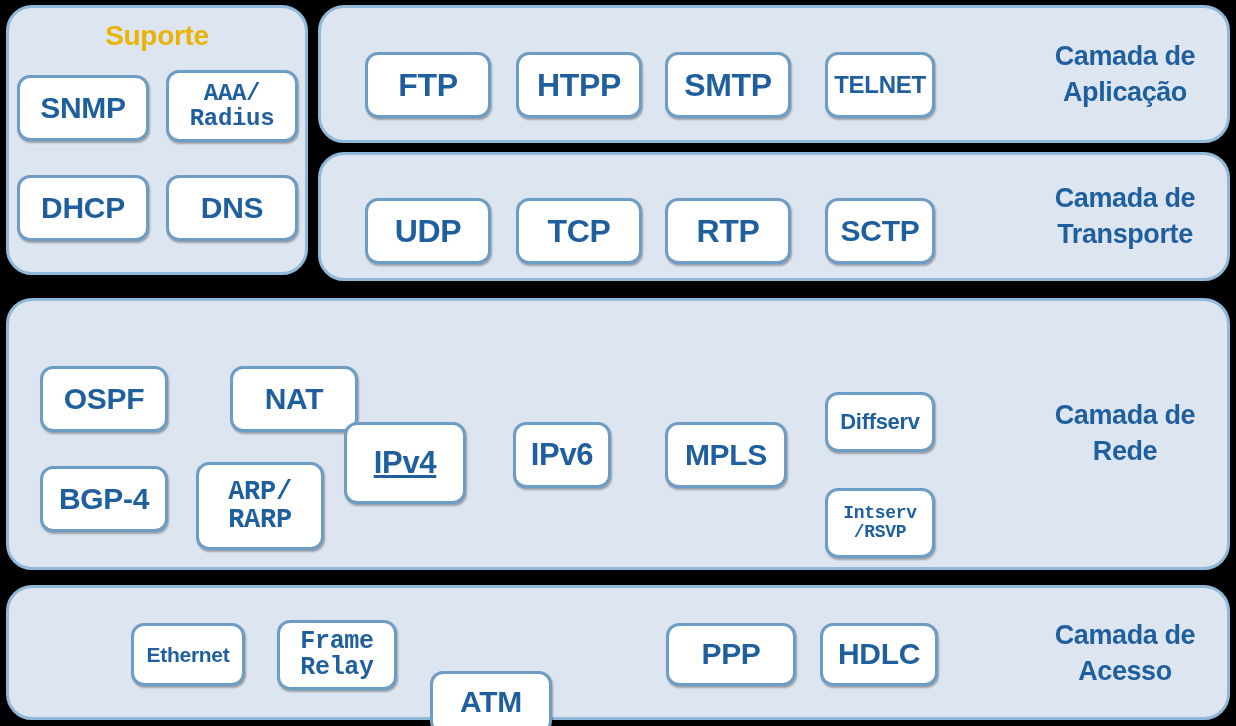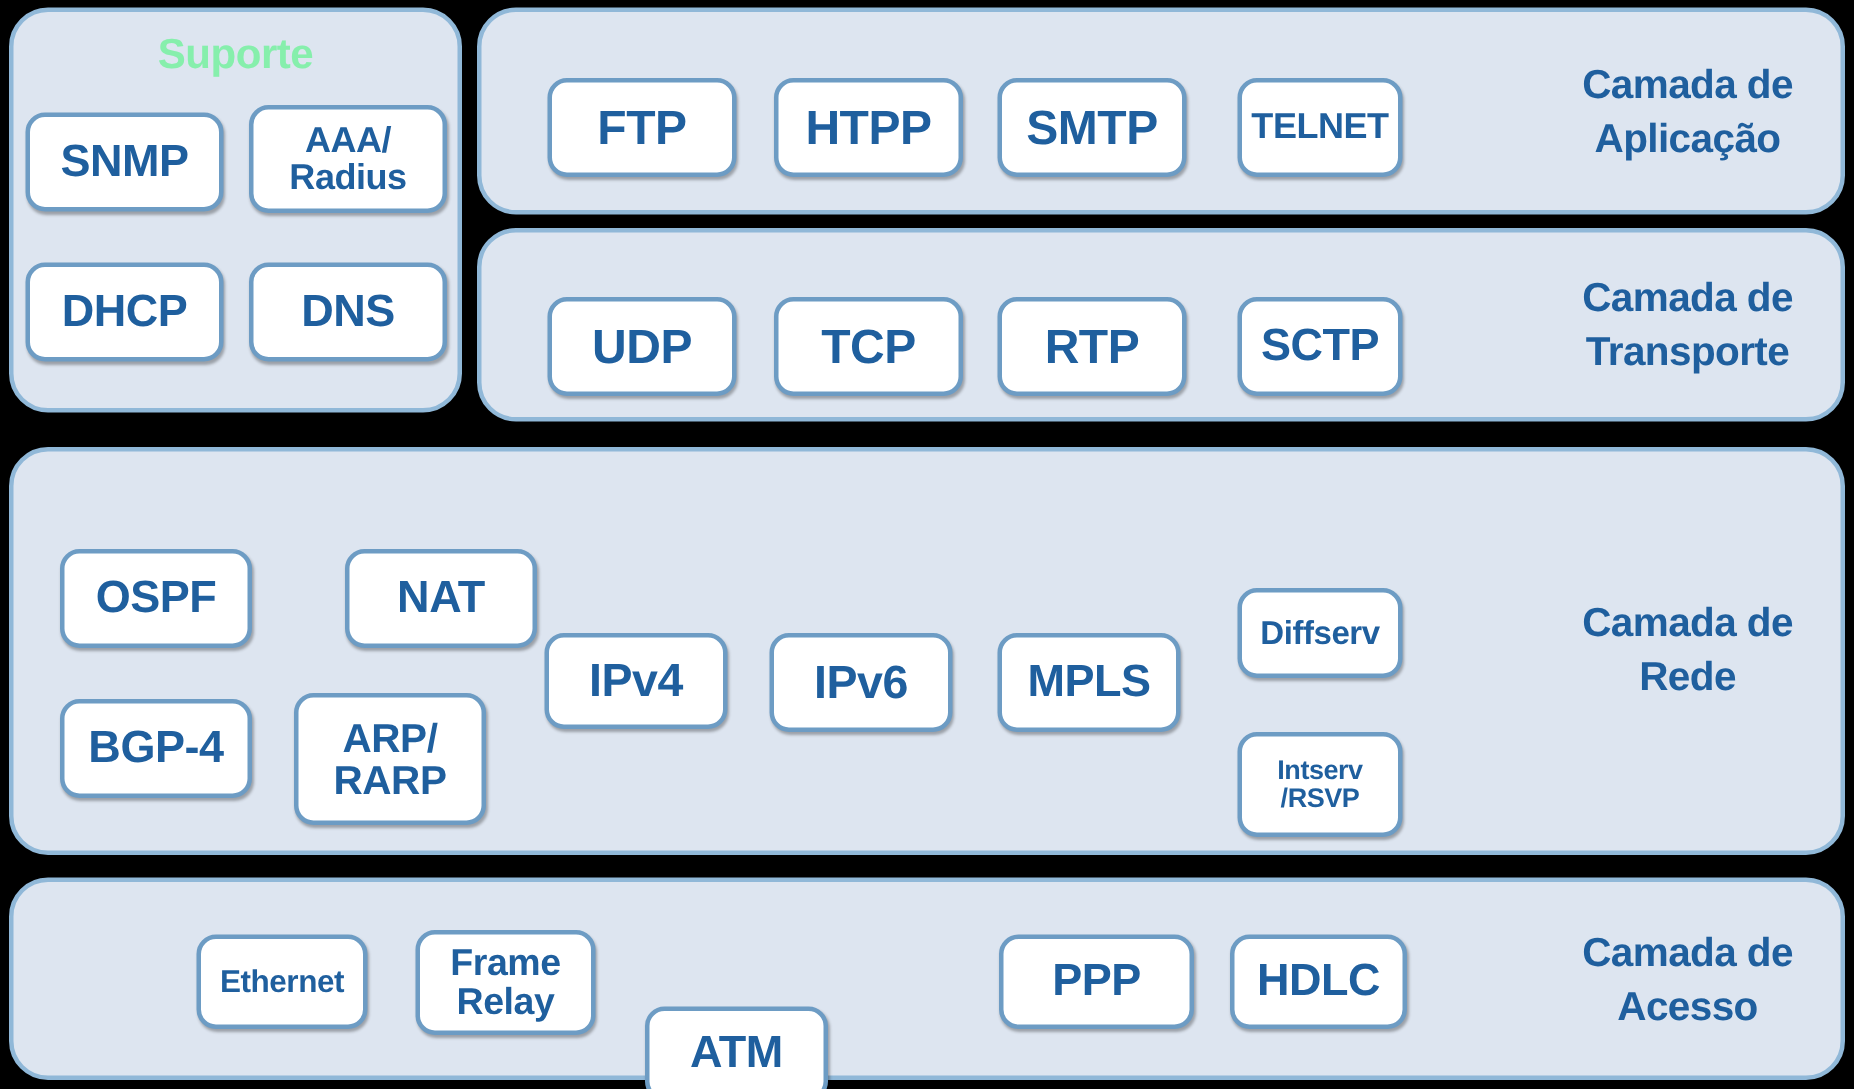--- a/index.html
+++ b/index.html
@@ -37,41 +37,41 @@
     align-items: center;
     justify-content: center;
     text-align: center;
     color: #1f5f9e;
     font-weight: bold;
     line-height: 1.02;
     letter-spacing: -0.3px;
     box-shadow: 1px 2px 2px rgba(0,0,0,0.30);
     padding: 0 2px;
   }
-  .chip.two-line { line-height: 1.05; }
+  .chip.two-line { line-height: 1.05; font-family: Liberation Mono, monospace; }
 
   
   .layer-label {
     position: absolute;
     color: #1f5f9e;
     font-weight: bold;
     font-size: 27px;
     line-height: 1.32;
     text-align: center;
     letter-spacing: -0.4px;
     white-space: pre-line;
     display: flex;
     align-items: center;
     justify-content: center;
   }
 
   
   .panel-title {
     position: absolute;
-    color: #86efac;
+    color: #eab308;
     font-weight: bold;
     font-size: 28px;
     text-align: center;
     letter-spacing: -0.3px;
   }
 </style>
 </head>
 <body>
 
 <div id="canvas">
@@ -119,23 +119,23 @@
 
   <div class="chip" style="left:40px; top:366px; width:128px; height:66px; font-size:30px;">OSPF</div>
 
   <div class="chip" style="left:196px; top:366px; width:128px; height:66px; font-size:30px;margin-left:34px;">NAT</div>
 
   <div class="chip" style="left:40px; top:466px; width:128px; height:66px; font-size:30px;">BGP-4</div>
 
   <div class="chip two-line" style="left:196px; top:462px; width:128px; height:88px; font-size:27px; white-space:pre-line;">ARP/
 RARP</div>
 
-  <div class="chip" style="left:363px; top:422px; width:122px; height:64px; font-size:31px;">IPv4</div>
+  <div class="chip" style="left:344px; top:422px; width:122px; height:82px; font-size:31px;text-decoration:underline;">IPv4</div>
 
-  <div class="chip" style="left:513px; top:422px; width:122px; height:66px; font-size:31px;">IPv6</div>
+  <div class="chip" style="left:513px; top:422px; width:98px; height:66px; font-size:31px;">IPv6</div>
 
   <div class="chip" style="left:665px; top:422px; width:122px; height:66px; font-size:30px;">MPLS</div>
 
   <div class="chip" style="left:825px; top:392px; width:110px; height:60px; font-size:22px;">Diffserv</div>
 
   <div class="chip two-line" style="left:825px; top:488px; width:110px; height:70px; font-size:18px; white-space:pre-line;">Intserv
 /RSVP</div>
 
   <div class="layer-label" style="left:1020px; top:391px; width:210px; height:86px;">Camada de
 Rede</div>

